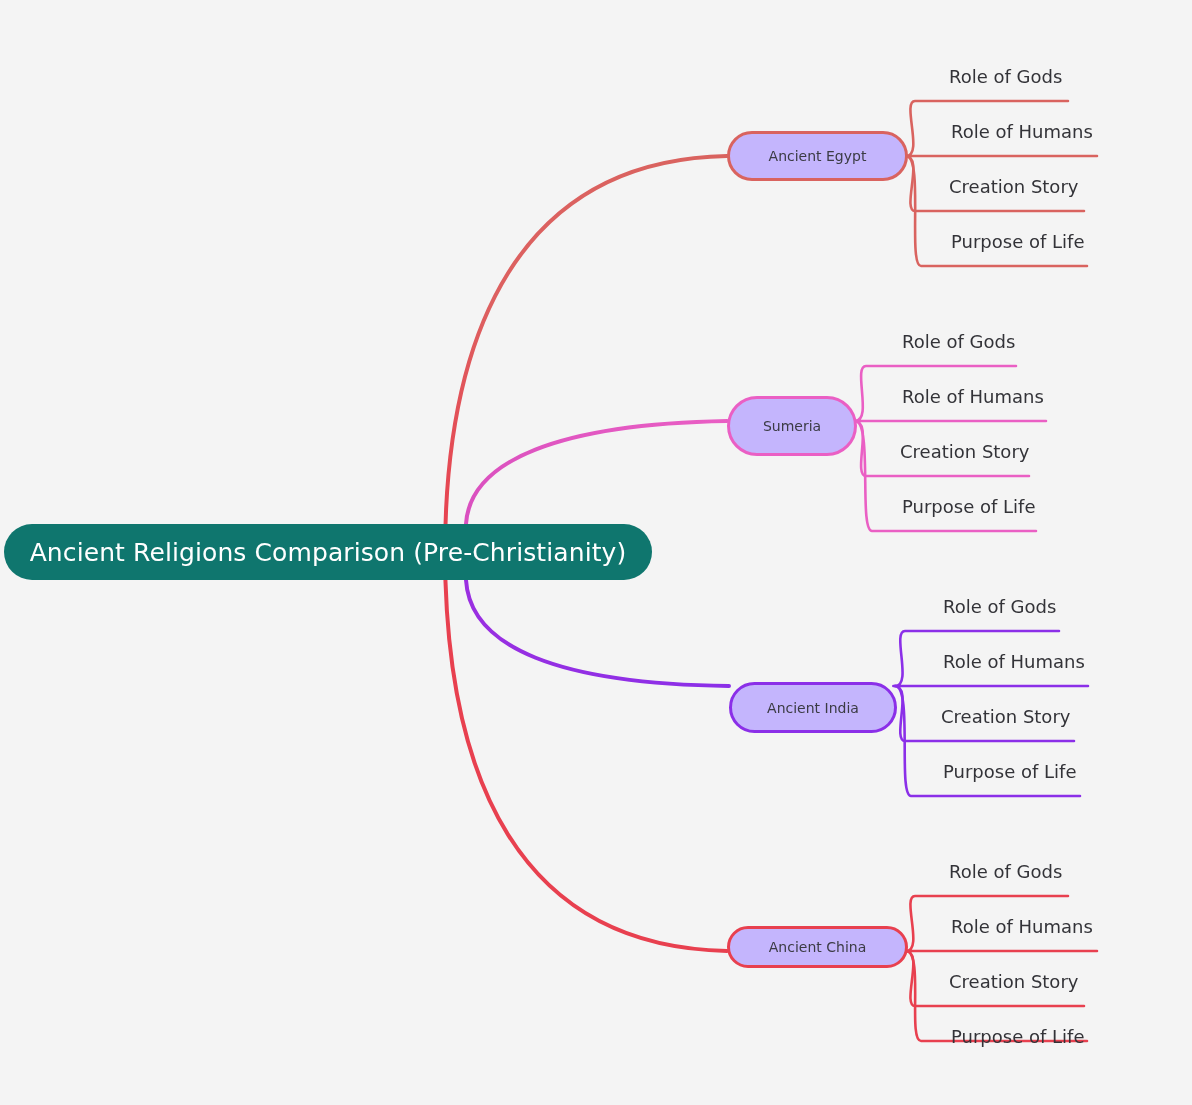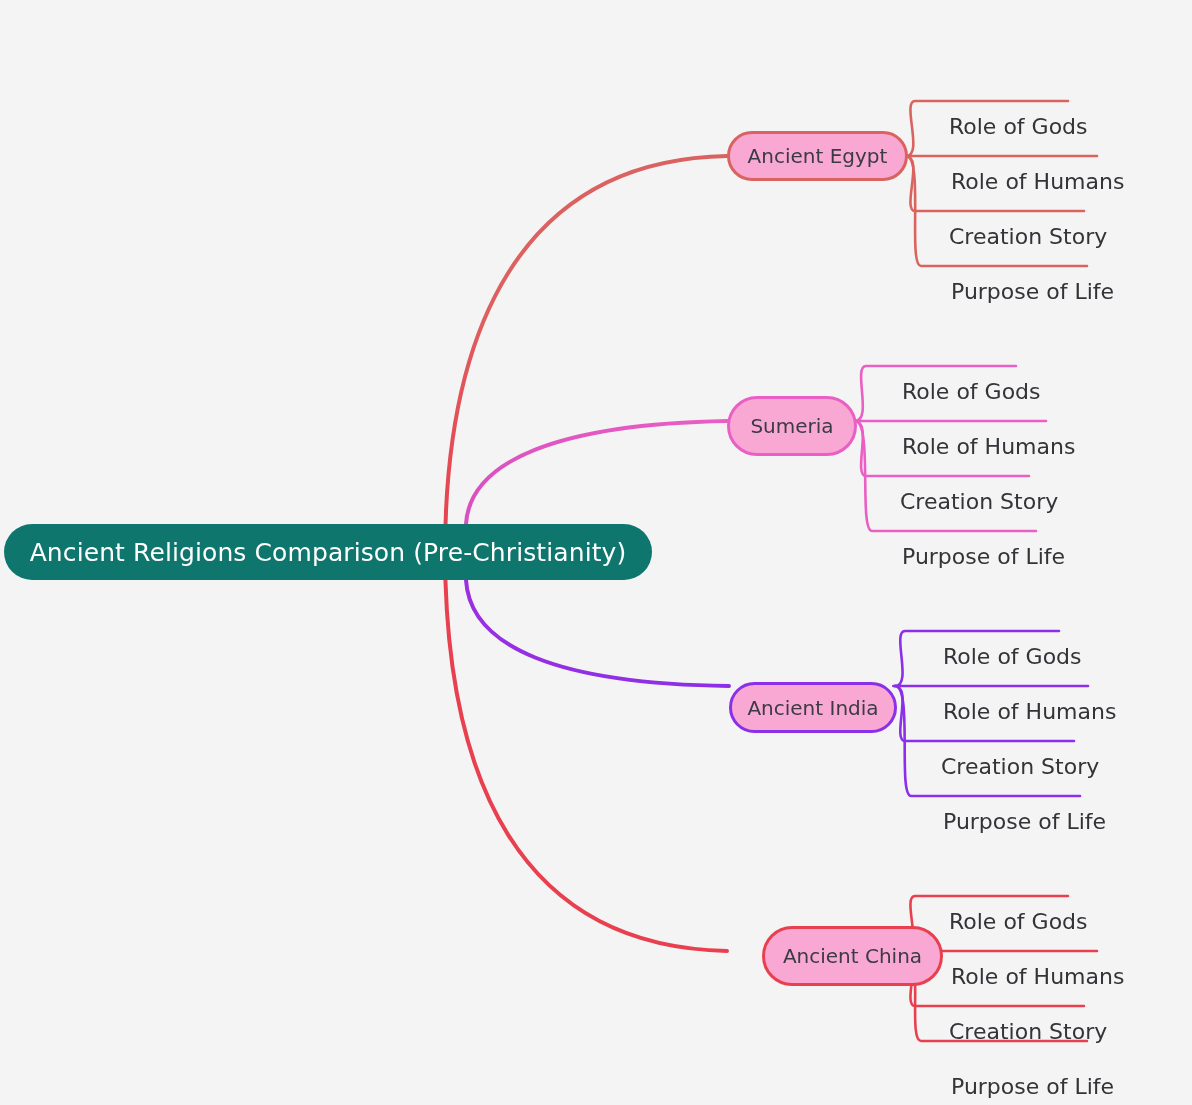--- a/index.html
+++ b/index.html
@@ -43,39 +43,38 @@
     box-sizing: border-box;
     z-index: 5;
   }
 
   
   .branch-node {
     position: absolute;
     display: flex;
     align-items: center;
     justify-content: center;
-    background: #f9a8d4;
+    background: #c4b5fd;
     border-style: solid;
     border-width: 3px;
     border-radius: 999px;
     color: #3b3b44;
-    font-size: 20px;
+    font-size: 14px;
     white-space: nowrap;
     box-sizing: border-box;
     z-index: 6;
   }
 
   
   .leaf-label {
     position: absolute;
     color: #333338;
-    font-size: 22px;
+    font-size: 18px;
     white-space: nowrap;
     z-index: 4;
-    margin-top: 48px;
   }
 </style>
 </head>
 <body>
 
 <div id="canvas" style="background: rgb(244, 244, 244);">
 
   <svg id="wires" viewBox="0 0 1192 1105" xmlns="http://www.w3.org/2000/svg">
     <defs>
       <linearGradient id="grad-egypt" gradientUnits="userSpaceOnUse" x1="450" y1="552" x2="740" y2="156">
@@ -143,21 +142,21 @@
       <div class="leaf-label" style="left: 902px; top: 386px;">Role of Humans</div>
       <div class="leaf-label" style="left: 900px; top: 441px;">Creation Story</div>
       <div class="leaf-label" style="left: 902px; top: 496px;">Purpose of Life</div>
       <div class="branch-node" style="left: 729px; top: 661px; width: 168px; height: 51px; border-color: rgb(139, 47, 232); margin-top: 21px;">
         <span>Ancient India</span>
       </div>
       <div class="leaf-label" style="left: 943px; top: 596px;">Role of Gods</div>
       <div class="leaf-label" style="left: 943px; top: 651px;">Role of Humans</div>
       <div class="leaf-label" style="left: 941px; top: 706px;">Creation Story</div>
       <div class="leaf-label" style="left: 943px; top: 761px;">Purpose of Life</div>
-      <div class="branch-node" style="left: 762px; top: 926px; width: 181px; height: 60px; border-color: rgb(232, 64, 79);">
+      <div class="branch-node" style="left: 727px; top: 926px; width: 181px; height: 42px; border-color: rgb(232, 64, 79);">
         <span>Ancient China</span>
       </div>
       <div class="leaf-label" style="left: 949px; top: 861px;">Role of Gods</div>
       <div class="leaf-label" style="left: 951px; top: 916px;">Role of Humans</div>
       <div class="leaf-label" style="left: 949px; top: 971px;">Creation Story</div>
       <div class="leaf-label" style="left: 951px; top: 1026px;">Purpose of Life</div>
     </div>
 
 </div>
 

